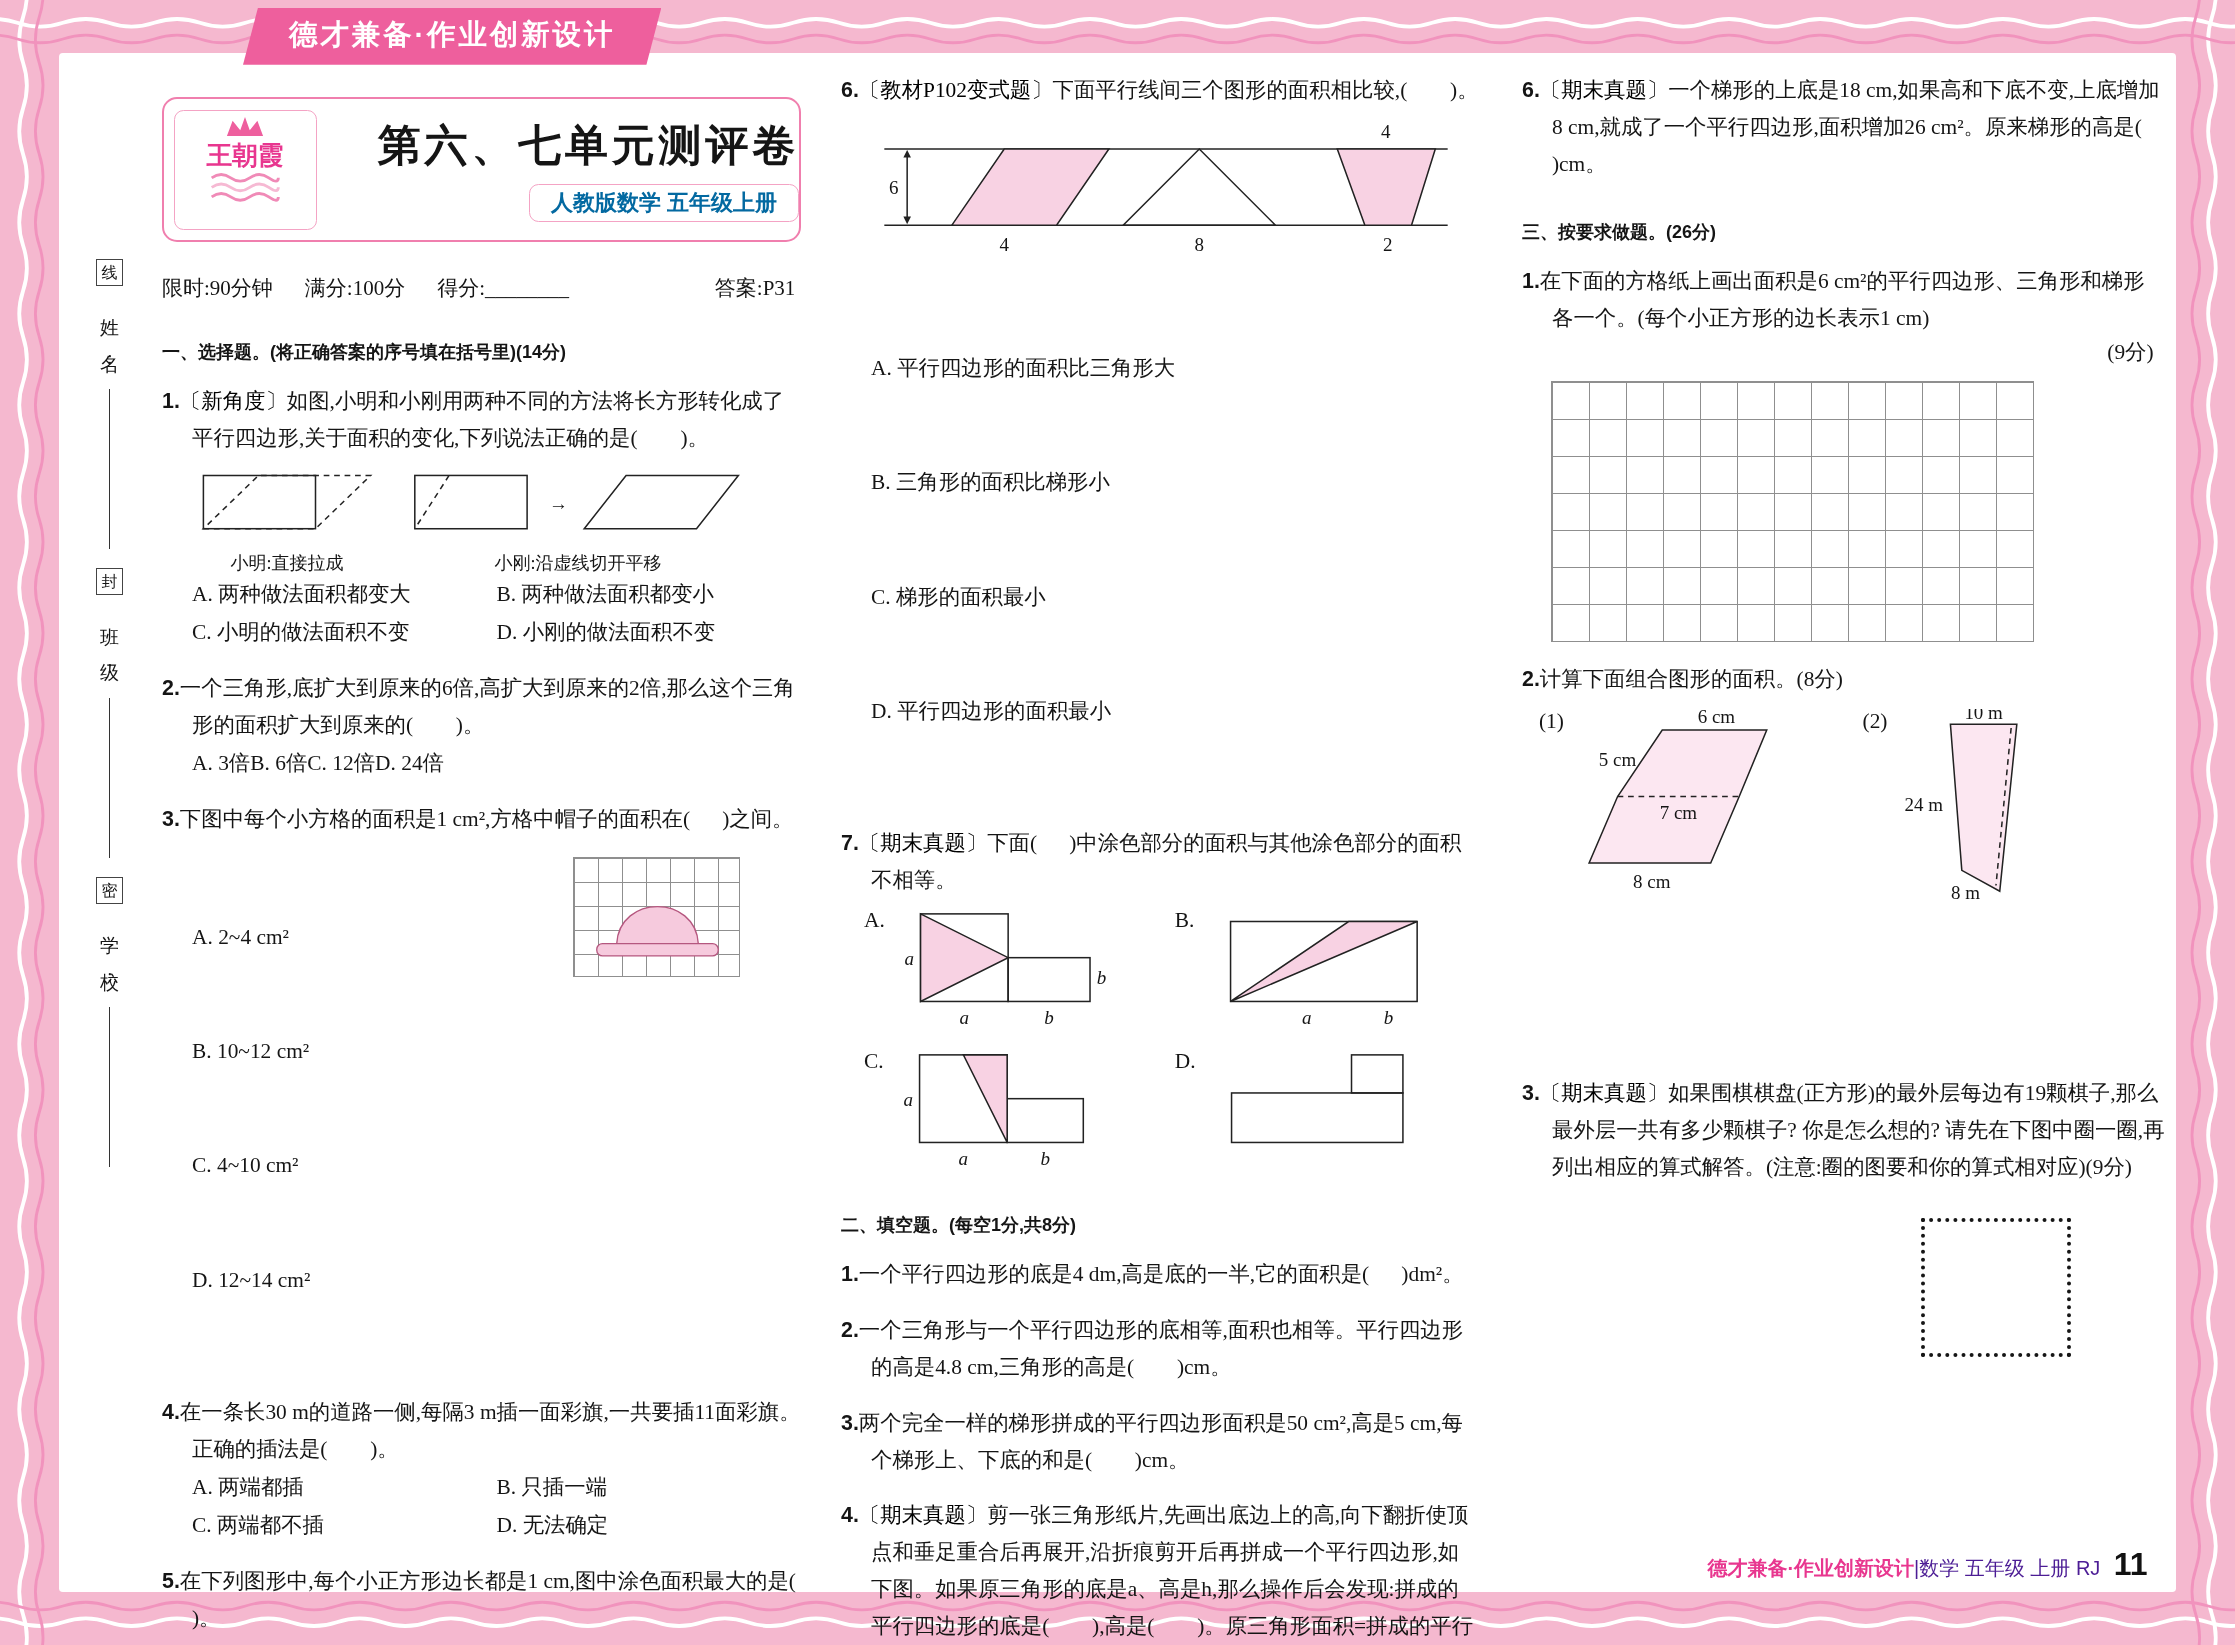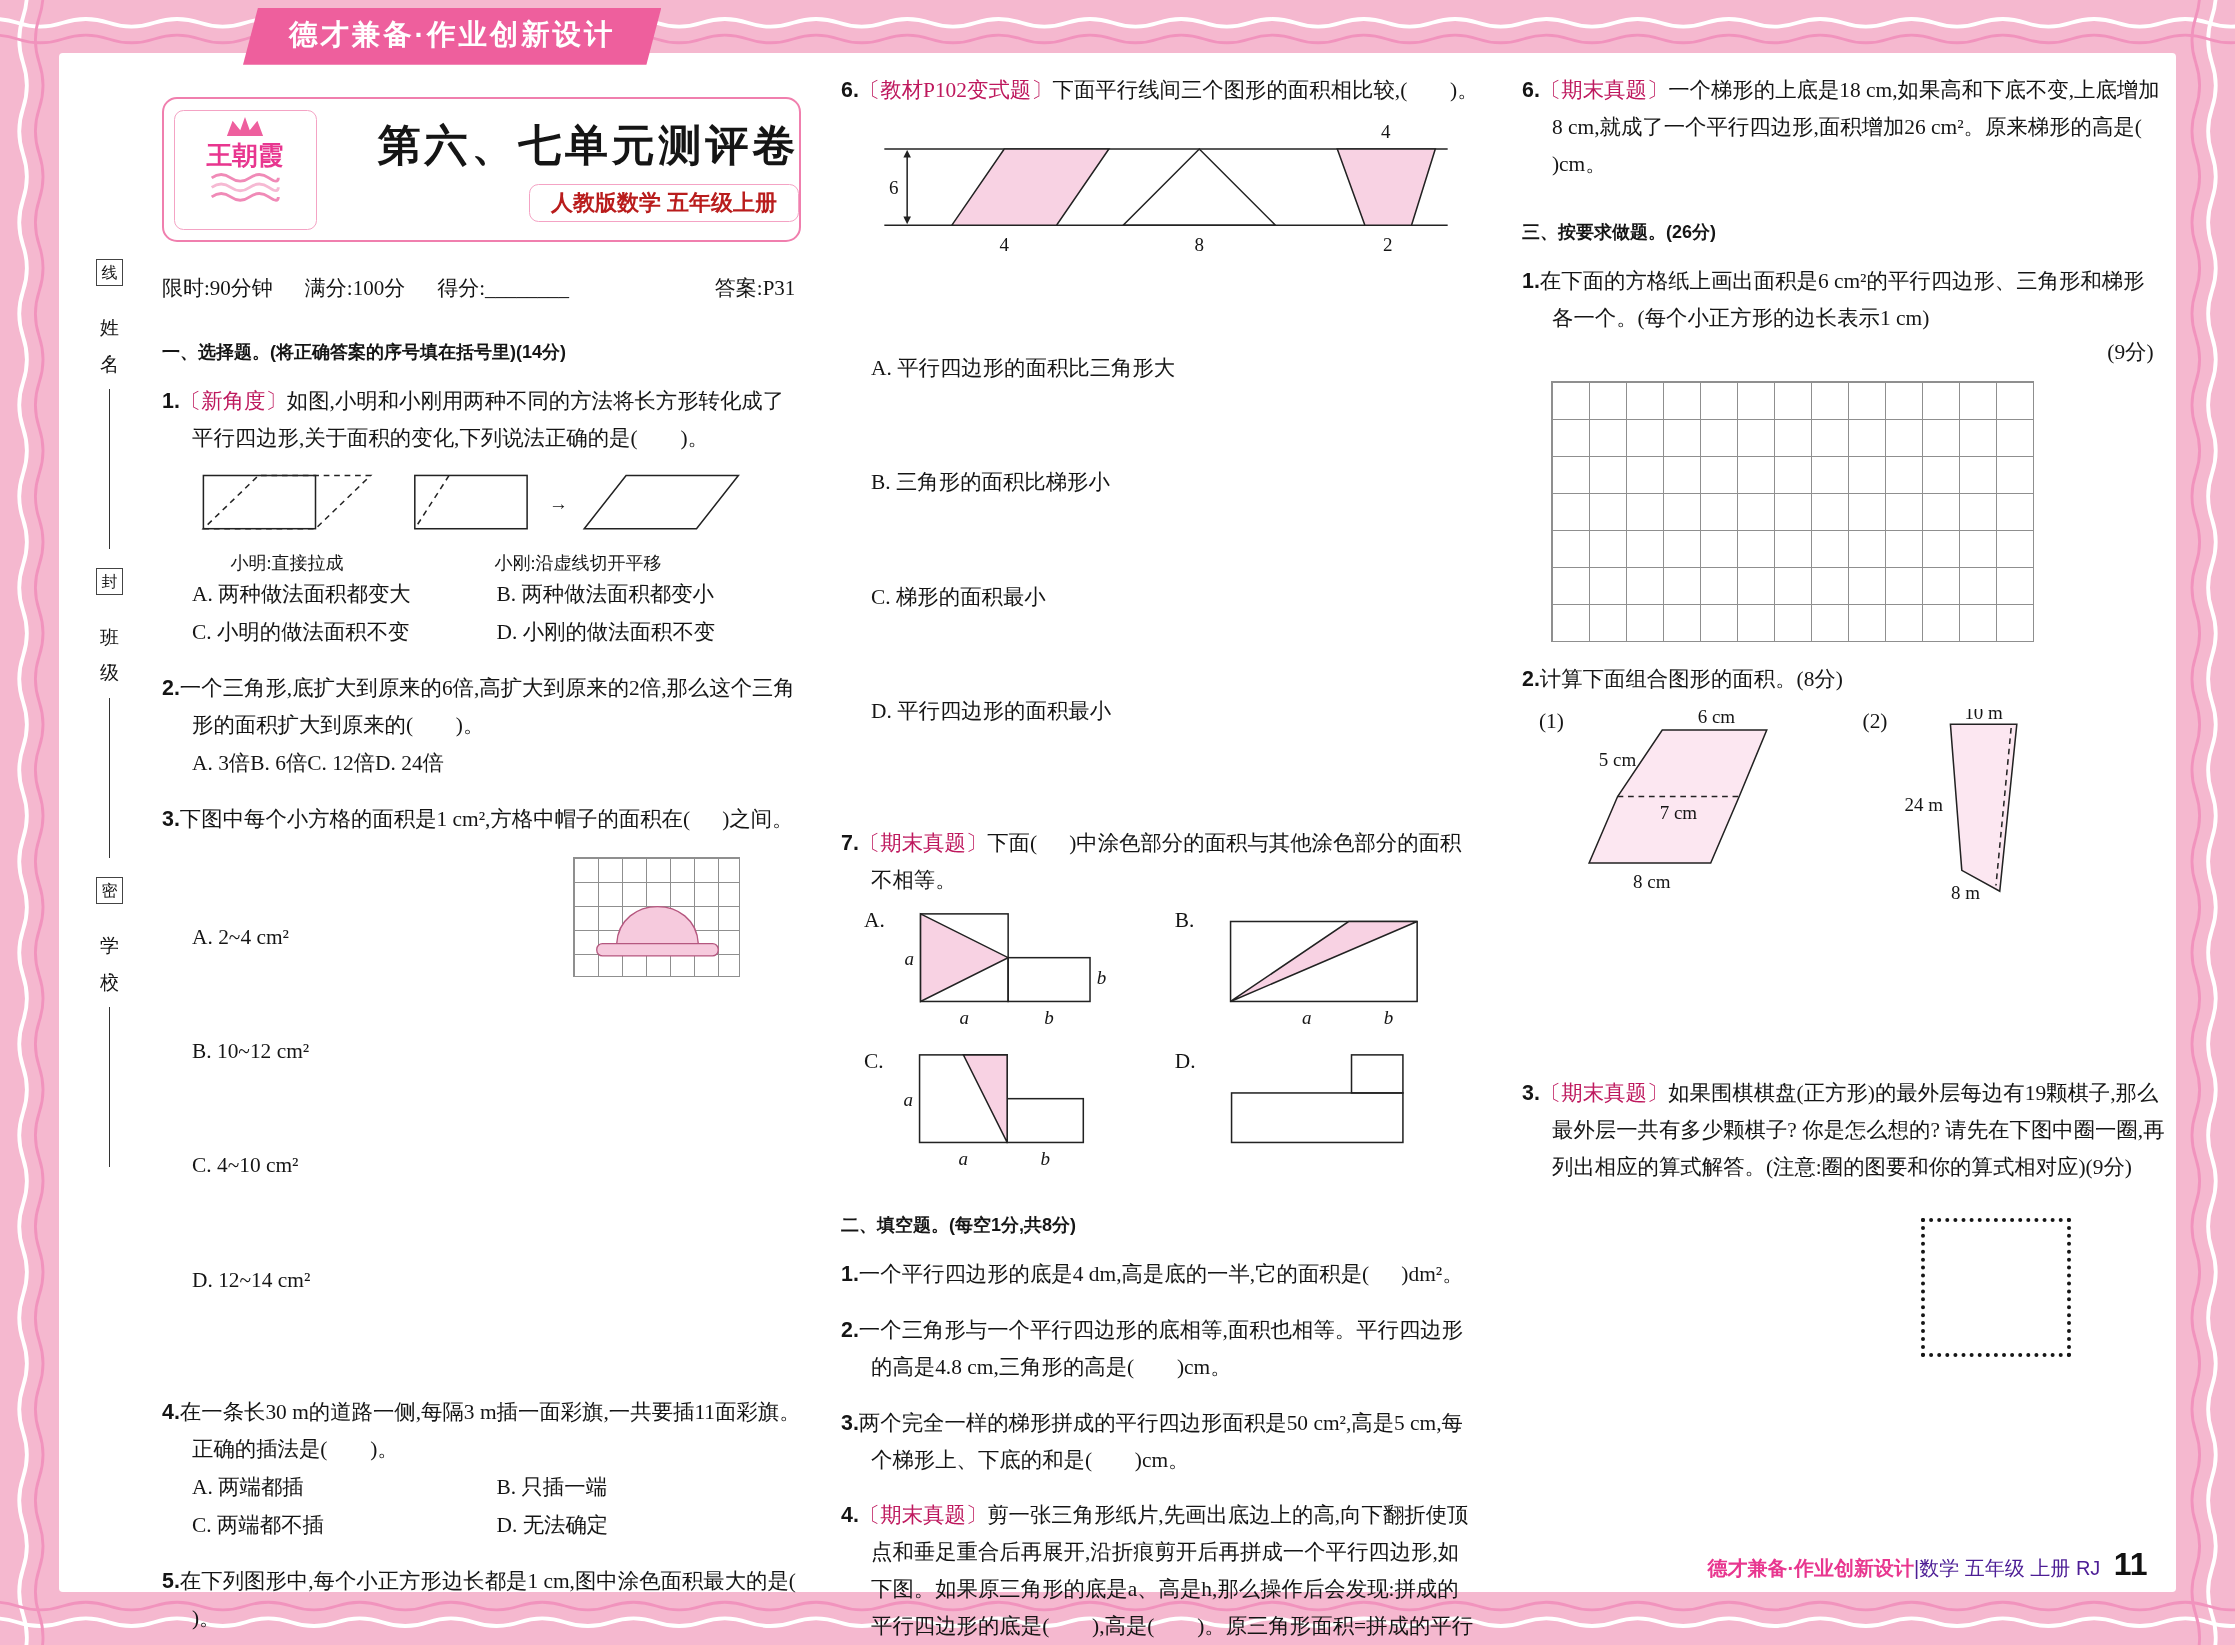--- a/index.html
+++ b/index.html
@@ -13,28 +13,28 @@
 .c2{left:782px;width:639px;}
 .c3{left:1463px;width:643px;}
 .mcol{position:absolute;left:17px;top:195px;width:67px;display:flex;flex-direction:column;align-items:center;}
 .sealbox{width:27px;height:27px;border:1.4px solid #444;font-size:16px;line-height:25px;text-align:center;margin:11.4px 0;background:#fff;}
 .vlabel{writing-mode:vertical-rl;text-orientation:upright;font-size:19px;letter-spacing:7.6px;margin:5.7px 0;}
 .vline{width:1.4px;height:160px;background:#333;margin:7.6px 0;}
 .hdr{margin-top:25px;height:145px;border:2.4px solid #f07fae;border-radius:15px;display:flex;align-items:center;}
 .logo{width:143px;height:120px;margin-left:9.5px;border:1.9px solid #f4a3c4;border-radius:9.5px;display:flex;align-items:flex-start;justify-content:center;}
 .hdr-main{flex:1;display:flex;flex-direction:column;align-items:flex-end;gap:9.5px;}
 .title{font-size:43px;font-weight:900;letter-spacing:3.8px;}
-.edition{font-family:"Liberation Sans",sans-serif;font-weight:bold;font-size:22px;color:#b91c1c;border:1.9px solid #f4a3c4;border-radius:9.5px;padding:2.9px 21px;}
+.edition{font-family:"Liberation Sans",sans-serif;font-weight:bold;font-size:22px;color:#0369a1;border:1.9px solid #f4a3c4;border-radius:9.5px;padding:2.9px 21px;}
 .meta{margin-top:32px;display:flex;font-size:21px;white-space:pre-wrap;}
 .meta span{margin-right:32px;}
 .meta .ans{margin-left:auto;margin-right:5.7px;}
 .sect{margin-top:38px;font-family:"Liberation Sans",sans-serif;font-weight:bold;font-size:18px;}
 .q{margin-top:19px;font-size:21.4px;line-height:1.72;padding-left:30px;text-indent:-30px;white-space:pre-wrap;}
 .qnum{font-weight:bold;font-family:"Liberation Sans",sans-serif;}
-.qtag{color:#be185d;}
+.qtag{color:#000000;}
 .opts{padding-left:30px;font-size:21.4px;line-height:1.78;white-space:pre-wrap;}
 .optgrid2{display:grid;grid-template-columns:1fr 1fr;}
 .optflex{display:flex;padding-right:57px;}
 .figrow{display:flex;align-items:flex-end;gap:28.5px;padding-left:30px;margin-top:7.6px;}
 .figcap{text-align:center;font-size:18px;margin-top:2.9px;}
 .figletter{font-size:21.4px;margin-right:7.6px;flex:none;}
 .grid{position:relative;flex:none;border:1px solid #8f8f8f;background-image:repeating-linear-gradient(to right,#8f8f8f 0 1px,transparent 1px var(--cs)),repeating-linear-gradient(to bottom,#8f8f8f 0 1px,transparent 1px var(--cs));}
 .grid svg{position:absolute;left:0;top:0;}
 .q3wrap{display:flex;margin-top:3.8px;}
 .q3wrap .opts{flex:1;}

